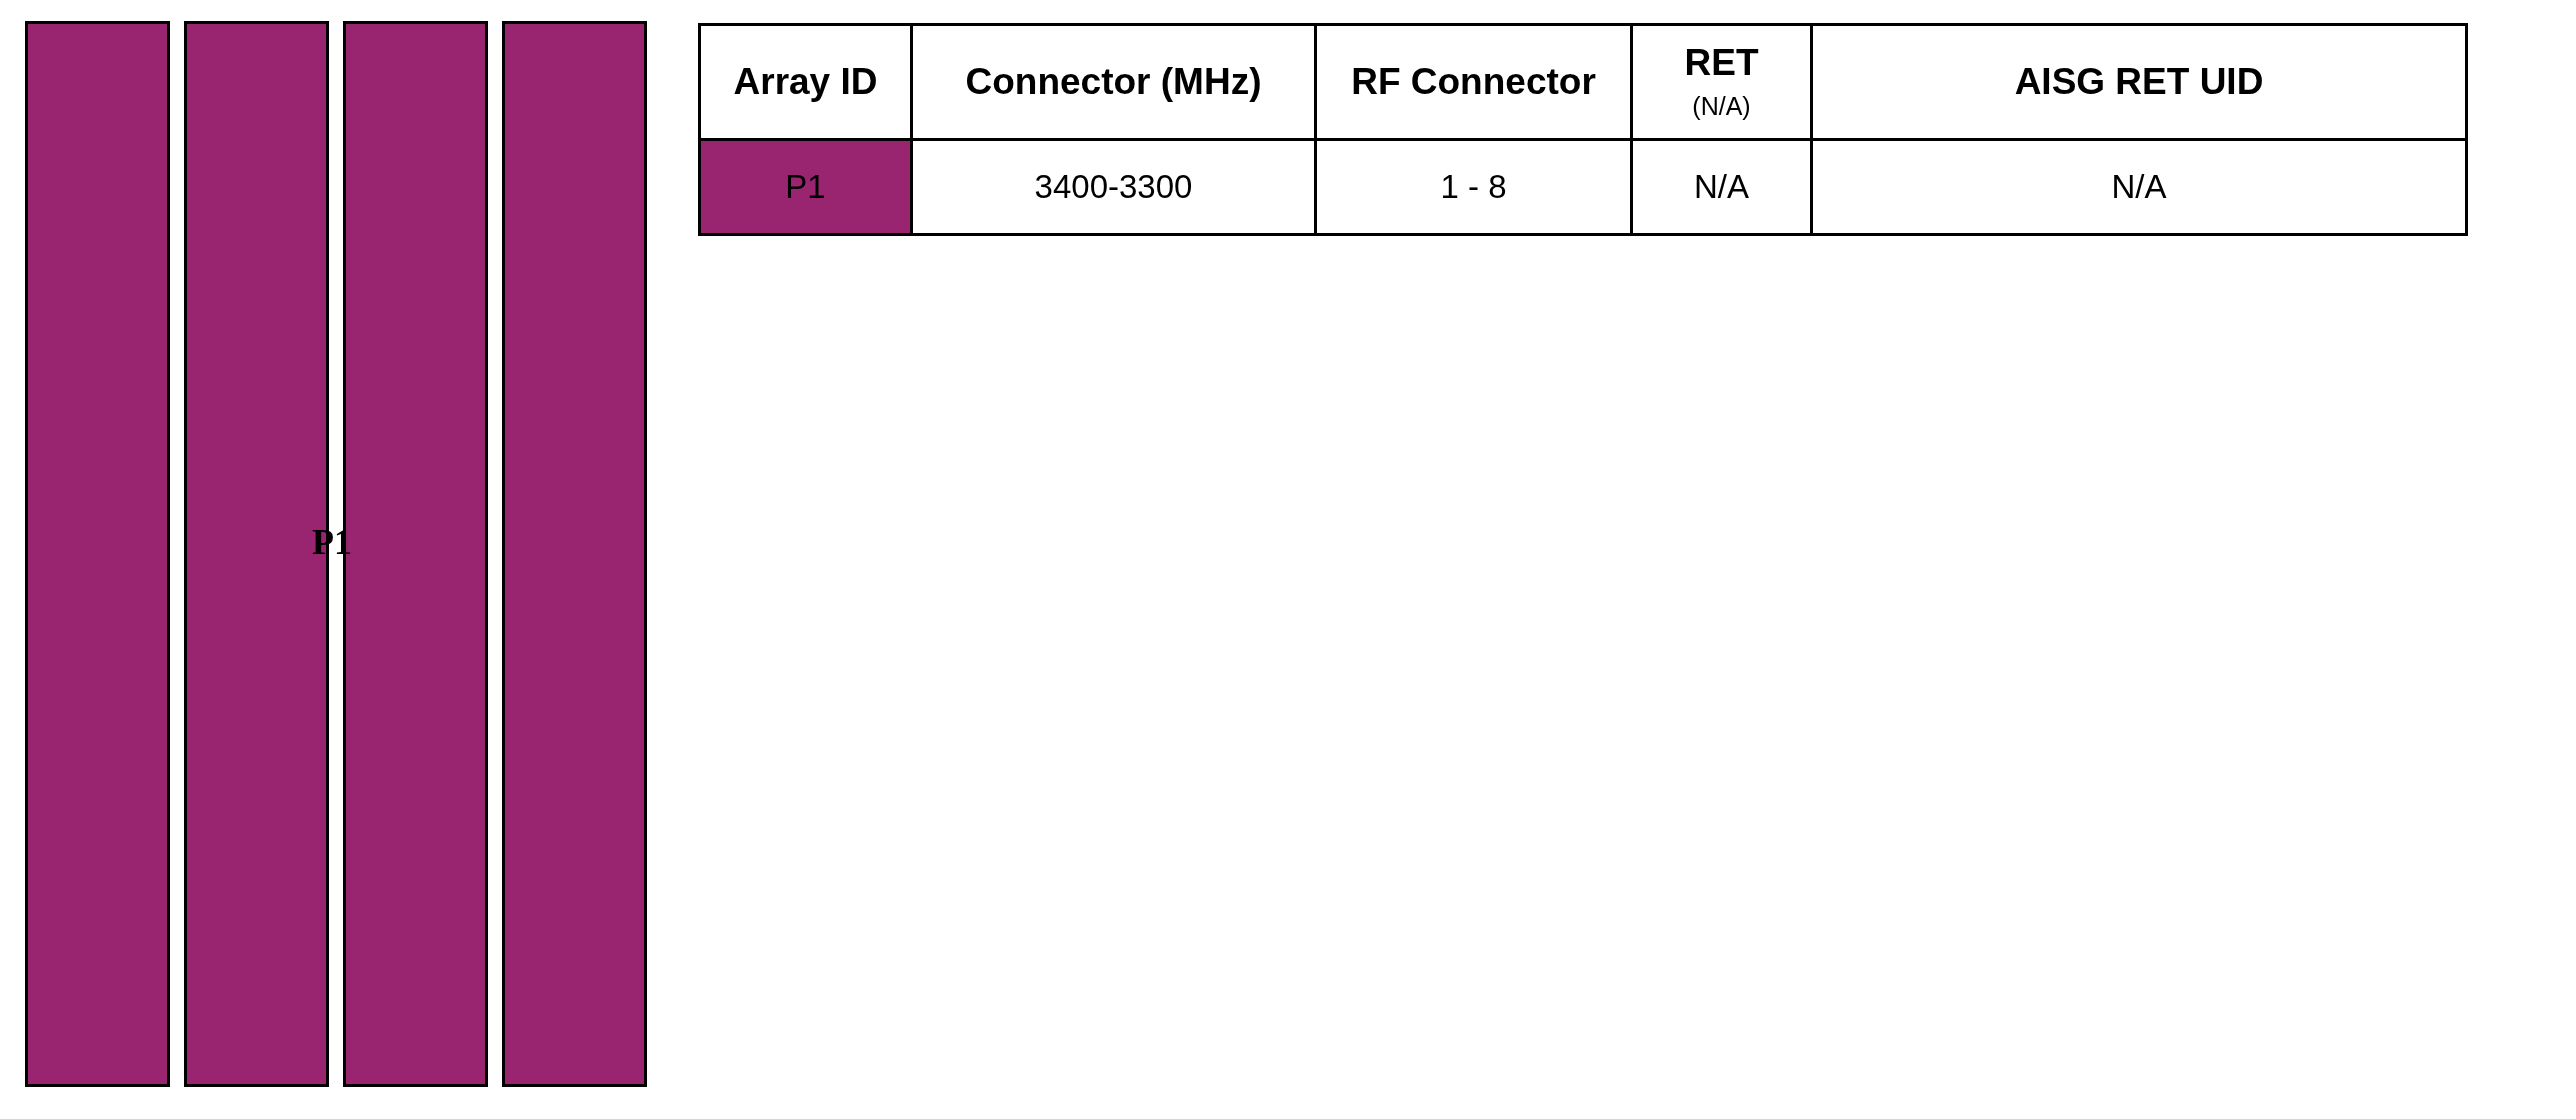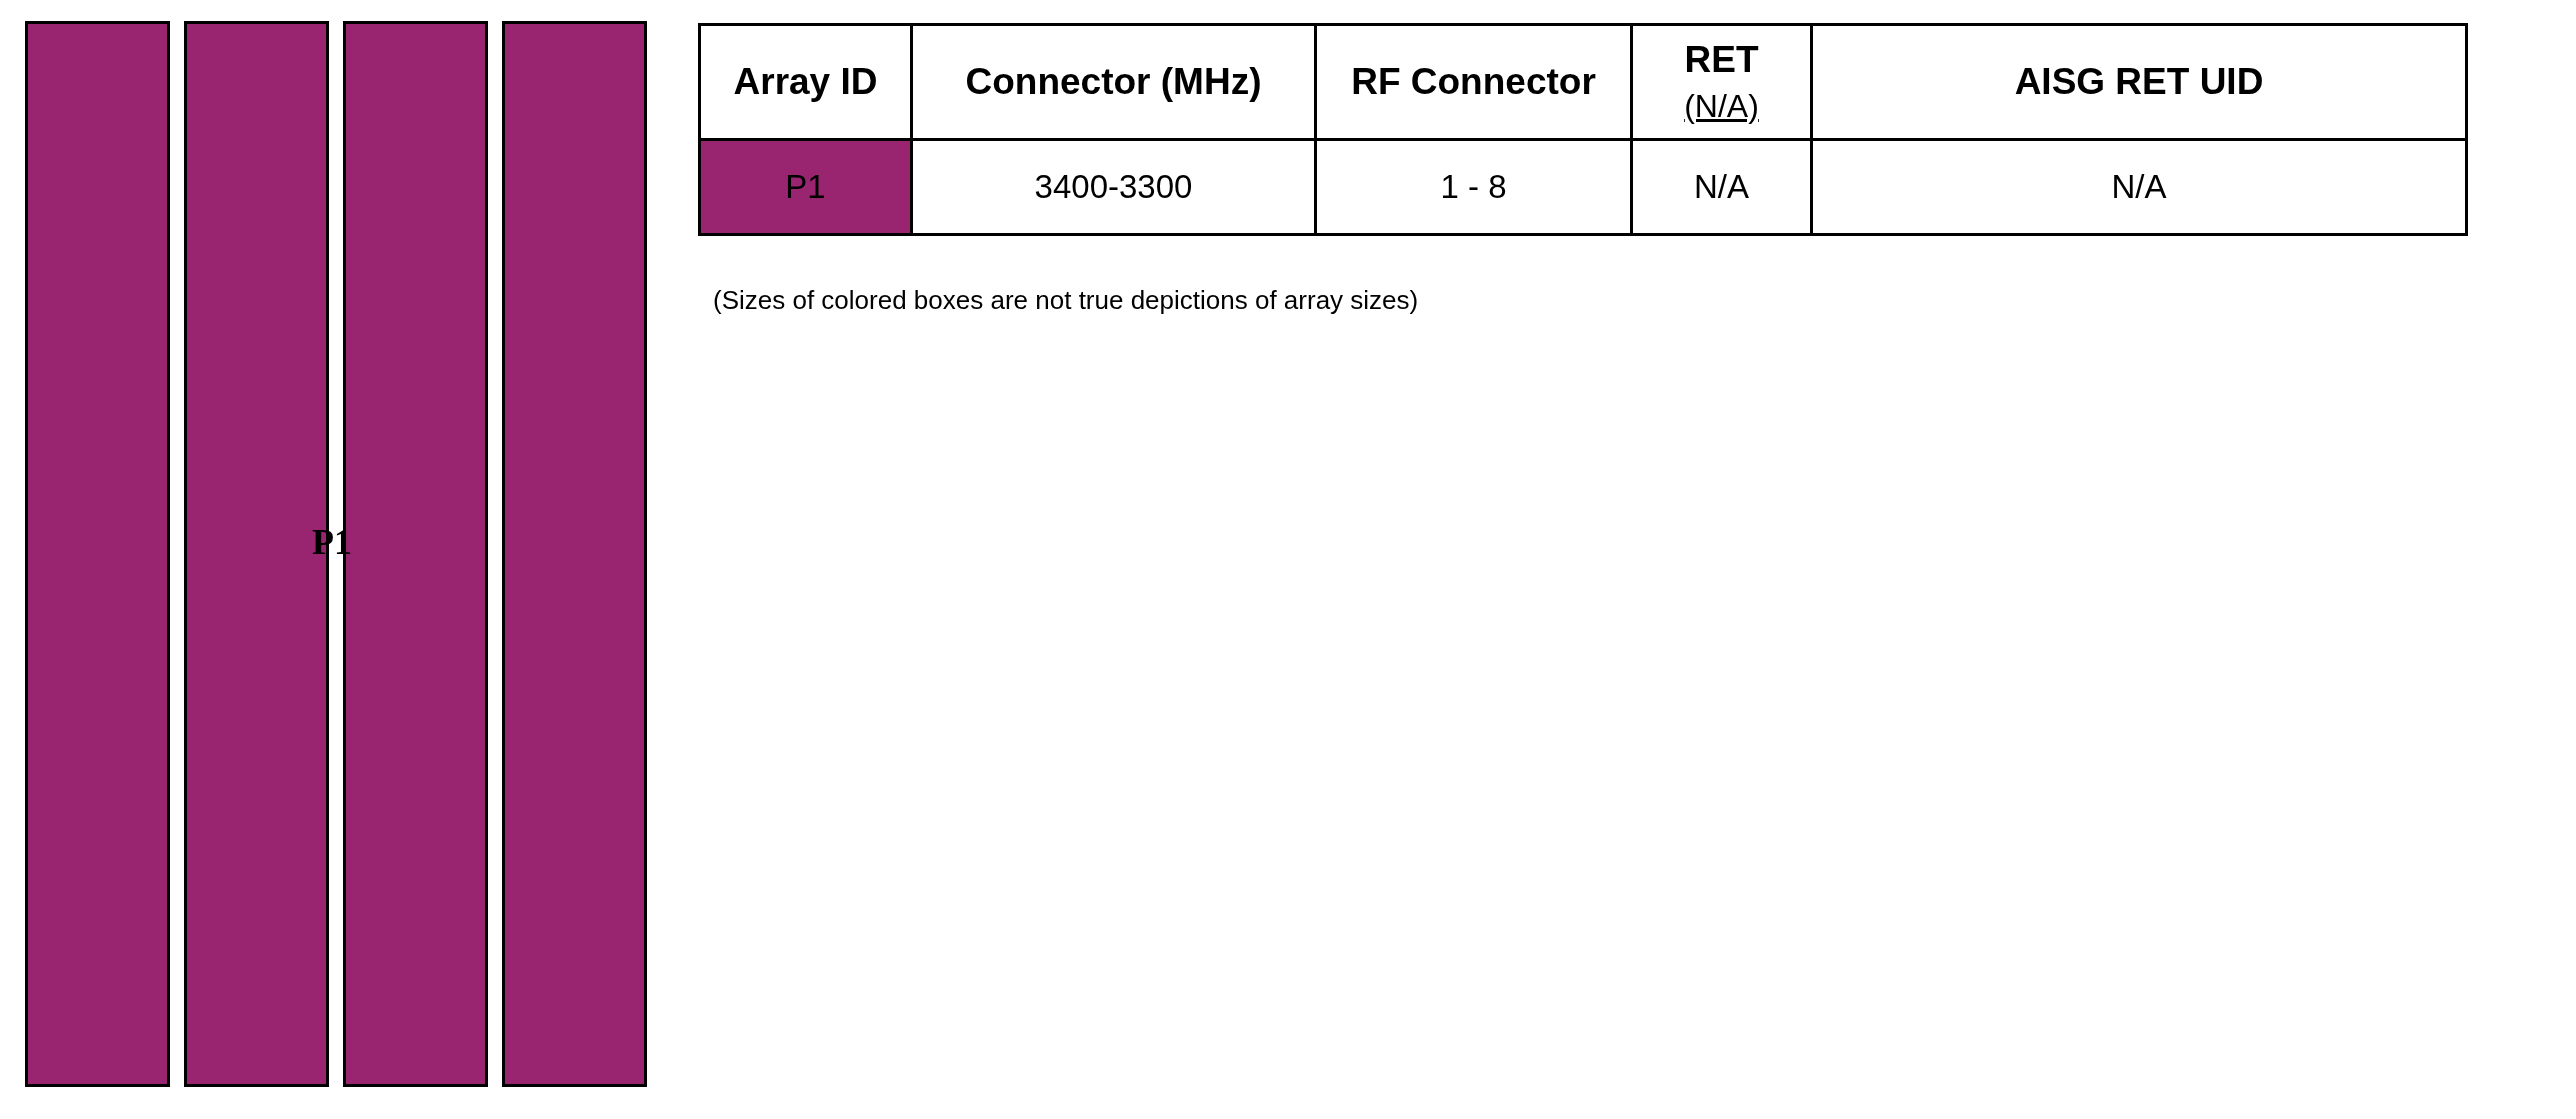--- a/index.html
+++ b/index.html
@@ -76,24 +76,23 @@
     height: 92px;
   }
   .ret-head {
     display: flex;
     flex-direction: column;
     align-items: center;
     justify-content: space-between;
     line-height: 1.05;
   }
   .ret-sub {
-    font-size: 32px;
+    font-size: 25px;
     font-weight: 400;
     margin-top: 10px;
-    text-decoration: underline;
   }
 
   
   .note {
     position: absolute;
     left: 713px;
     top: 285px;
     font-size: 26px;
     font-weight: 400;
     color: #000000;
@@ -147,16 +146,15 @@
       <tr>
         <td style="background-color: rgb(153, 37, 113);">P1</td>
         <td>3400-3300</td>
         <td>1 - 8</td>
         <td>N/A</td>
         <td>N/A</td>
       </tr>
     </tbody>
   </table>
 
-  <div class="note">(Sizes of colored boxes are not true depictions of array sizes)</div>
 
 </div>
 
 
 </body></html>

